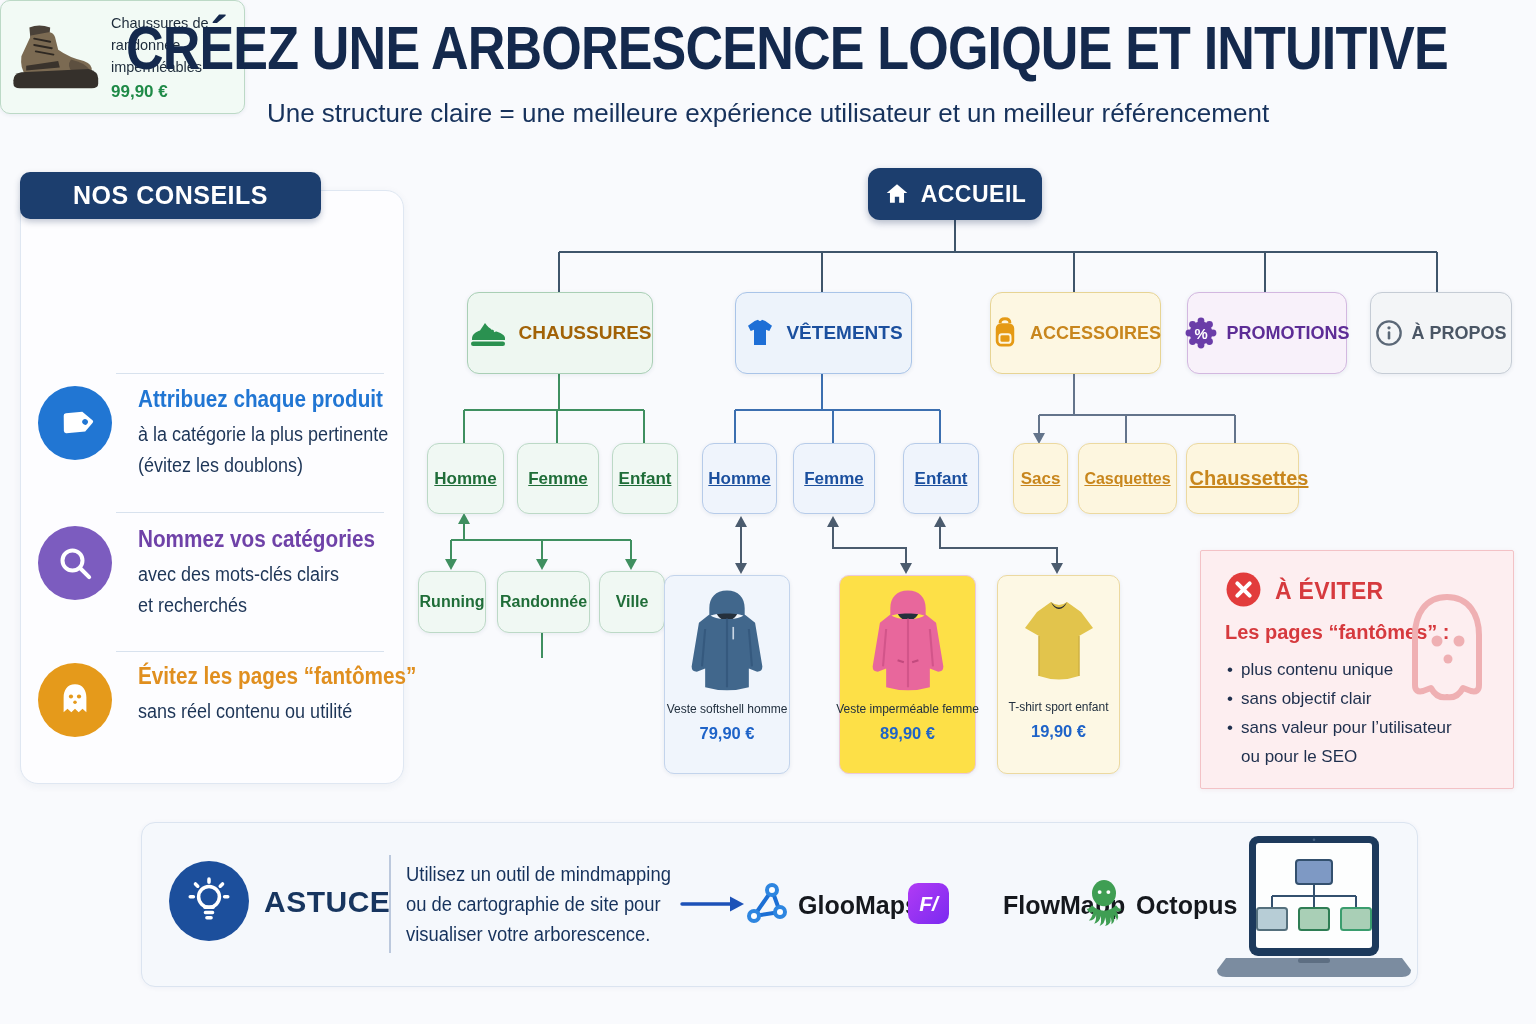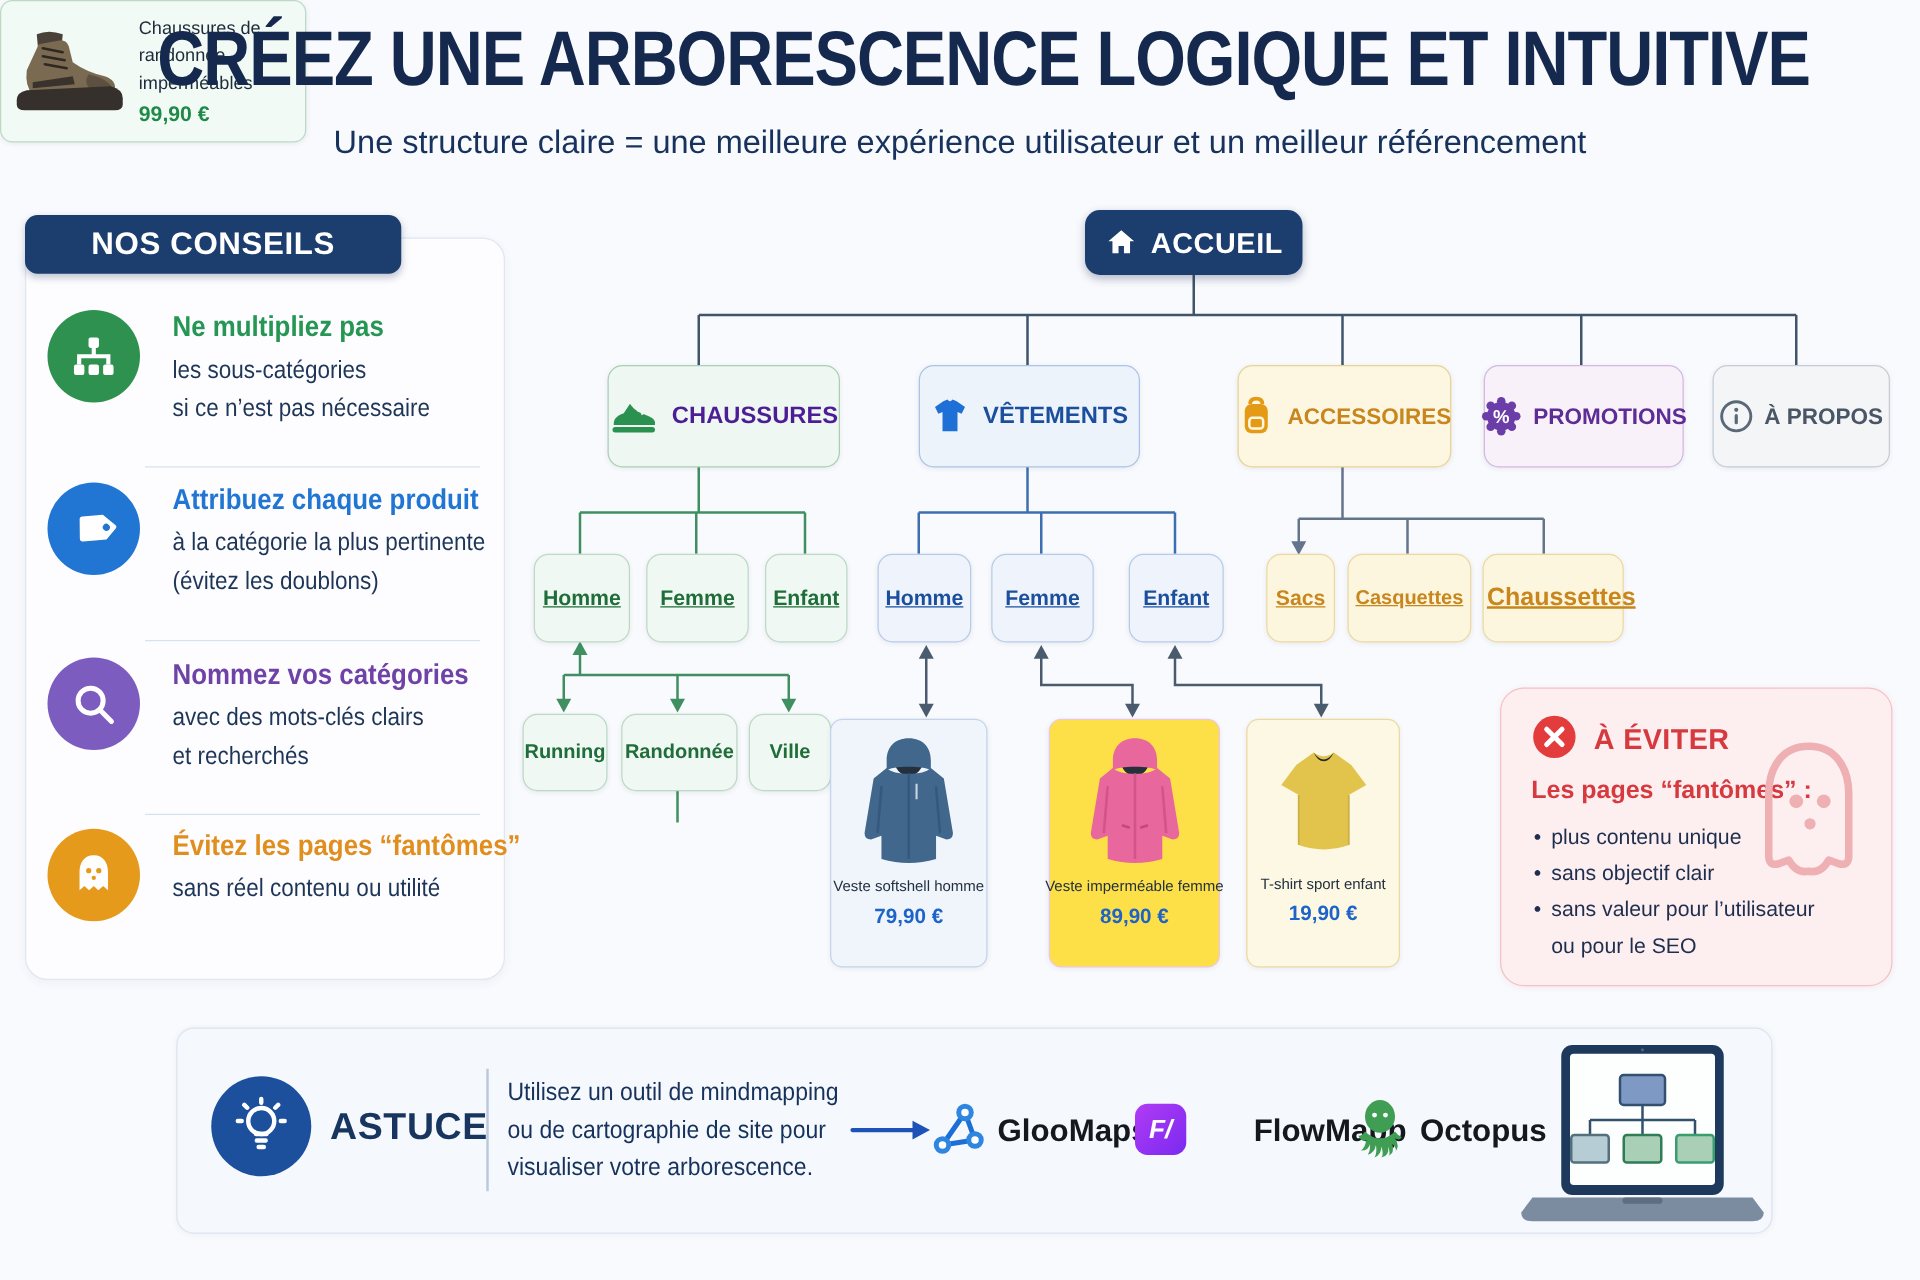--- a/index.html
+++ b/index.html
@@ -24,21 +24,21 @@
   .tip-title{font-size:23px;font-weight:bold;margin-bottom:6px;white-space:nowrap;}
   .tip-line{font-size:20px;color:#1d3557;line-height:31px;white-space:nowrap;}
   .tip-divider{position:absolute;left:95px;width:268px;height:1px;background:#d8e2ee;}
   
   .node{position:absolute;display:flex;align-items:center;justify-content:center;
         border:1.5px solid;border-radius:12px;box-shadow:0 1px 4px rgba(30,50,90,.08);
         white-space:nowrap;}
   .lvl1{height:80px;gap:10px;font-weight:bold;font-size:19px;}
   .lvl2{height:69px;font-weight:bold;font-size:17px;text-decoration:underline;}
   .lvl3{height:60px;font-weight:bold;font-size:17px;}
-  .c-green{background:#eef7f1;border-color:#a9cfb5;color:#4c1d95;margin-left:19px;}
+  .c-green{background:#eef7f1;border-color:#a9cfb5;color:#a16207;}
   .c-green2{background:#f0f8f3;border-color:#bcd9c6;color:#1f6d38;}
   .c-blue{background:#edf3fb;border-color:#a9c4e8;color:#1b4f9e;}
   .c-blue2{background:#eff4fc;border-color:#b6cbe9;color:#1b4f9e;}
   .c-yellow{background:#fdf7e2;border-color:#e7d494;color:#c8861d;}
   .c-yellow2{background:#fdf6df;border-color:#ecd9a0;color:#c8861d;}
   .c-purple{background:#f8f1fa;border-color:#d3b8e0;color:#5d2d96;}
   .c-gray{background:#f3f5f7;border-color:#c5ccd5;color:#4a5665;}
   .accueil{left:868px;top:168px;width:174px;height:52px;background:#1c3e6e;border-radius:12px;
            display:flex;align-items:center;justify-content:center;gap:11px;color:#fff;
            font-weight:bold;font-size:23px;box-shadow:0 3px 7px rgba(20,40,80,.3);letter-spacing:.5px;}
@@ -47,21 +47,21 @@
          align-items:center;box-shadow:0 1px 4px rgba(30,50,90,.08);}
   .pname{font-size:12px;color:#22303f;margin-top:4px;white-space:nowrap;}
   .pprice{font-size:16.5px;font-weight:bold;color:#1e63c8;margin-top:8px;}
   .bootcard{left:422px;top:658px;width:245px;height:114px;background:#f2faf5;border:1.5px solid #bcd9c6;
             border-radius:10px;display:flex;align-items:center;gap:8px;padding:0 6px;box-sizing:border-box;
             box-shadow:0 1px 4px rgba(30,50,90,.08);}
   .bootname{font-size:14.5px;color:#1d2b3a;line-height:22px;}
   .bootprice{font-size:17px;font-weight:bold;color:#1f8a47;margin-top:4px;}
   
   .avoid{left:1200px;top:550px;width:312px;height:237px;background:#fdeef0;border:1.5px solid #f3c2c6;
-         border-radius:19px;box-shadow:0 1px 5px rgba(150,40,50,.07);}
+         border-radius:2px;box-shadow:0 1px 5px rgba(150,40,50,.07);}
   .avoid-title{position:absolute;left:74px;top:27px;font-size:23px;font-weight:bold;color:#d63a3e;letter-spacing:.3px;}
   .avoid-intro{position:absolute;left:24px;top:70px;font-size:20px;font-weight:bold;color:#d63a3e;}
   .avoid-bullets{position:absolute;left:24px;top:104px;width:240px;}
   .bullet{font-size:17px;color:#1e2f4d;line-height:29px;padding-left:16px;position:relative;}
   .bullet::before{content:"•";position:absolute;left:2px;}
   
   .astuce{left:141px;top:822px;width:1275px;height:163px;background:#f5f8fc;border:1.5px solid #dbe4f0;
           border-radius:14px;box-shadow:0 1px 5px rgba(30,60,110,.05);}
   .astuce-circle{position:absolute;left:27px;top:38px;width:80px;height:80px;border-radius:50%;
                  background:#1c4f9c;display:flex;align-items:center;justify-content:center;}
@@ -139,36 +139,20 @@
     </g>
   </svg>
 
   <div class="abs title-wrap">
     <span class="title">CRÉEZ UNE ARBORESCENCE LOGIQUE ET INTUITIVE</span>
   </div>
   <div class="abs subtitle">Une structure claire = une meilleure expérience utilisateur et un meilleur référencement</div>
 
   <div class="abs panel">
 
-    <div class="tip" style="top:57px">
-      <div class="tip-icon" style="background:#2e9150">
-        <svg width="40" height="40" viewBox="0 0 24 24" fill="none" stroke="#fff" stroke-width="2">
-          <rect x="9.5" y="3" width="5" height="5" rx="1" fill="#fff" stroke="none"></rect>
-          <path d="M12 8 V12 M5 16 V12 H19 V16"></path>
-          <rect x="2.5" y="16" width="5" height="5" rx="1" fill="#fff" stroke="none"></rect>
-          <rect x="9.5" y="16" width="5" height="5" rx="1" fill="#fff" stroke="none"></rect>
-          <rect x="16.5" y="16" width="5" height="5" rx="1" fill="#fff" stroke="none"></rect>
-        </svg>
-      </div>
-      <div class="tip-text">
-        <div class="tip-title" style="color:#259653">Ne multipliez pas</div>
-        <div class="tip-line">les sous-catégories</div>
-        <div class="tip-line">si ce n’est pas nécessaire</div>
-      </div>
-    </div>
     <div class="tip-divider" style="top:182px"></div>
 
     <div class="tip" style="top:195px">
       <div class="tip-icon" style="background:#2176d3">
         <svg width="40" height="40" viewBox="0 0 24 24">
           <g transform="rotate(40 12 12)">
             <path d="M4 11 L11 4 H19 Q20 4 20 5 V12 L12 20 Q11 21 10 20 L4 13 Q3 12 4 11 Z" fill="#fff"></path>
             <circle cx="16.2" cy="7.6" r="1.7" fill="#2176d3"></circle>
           </g>
         </svg>

